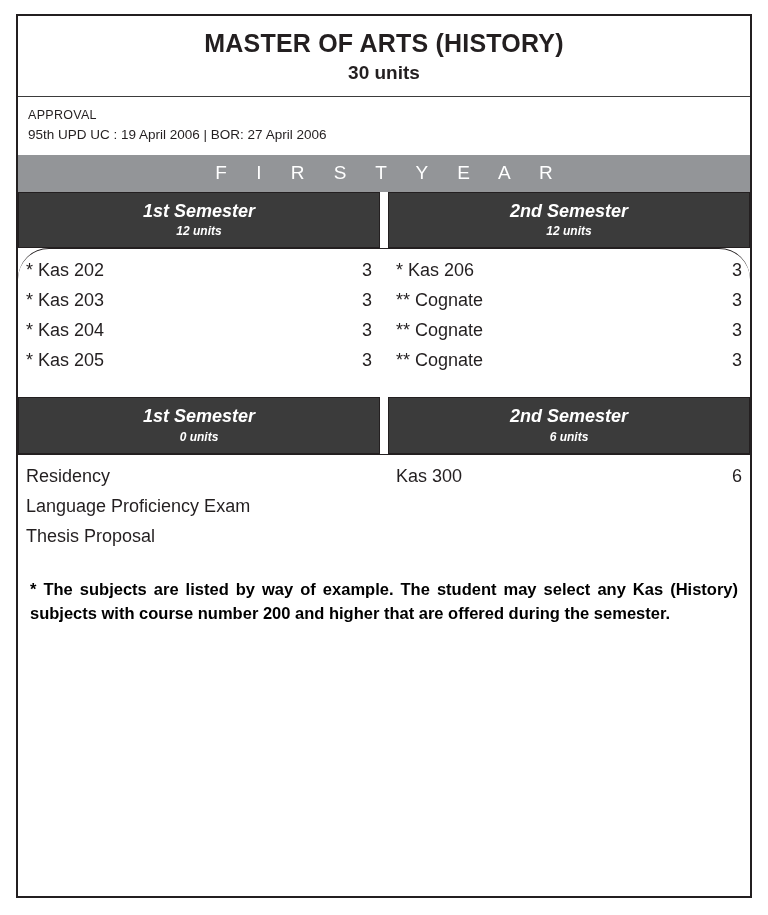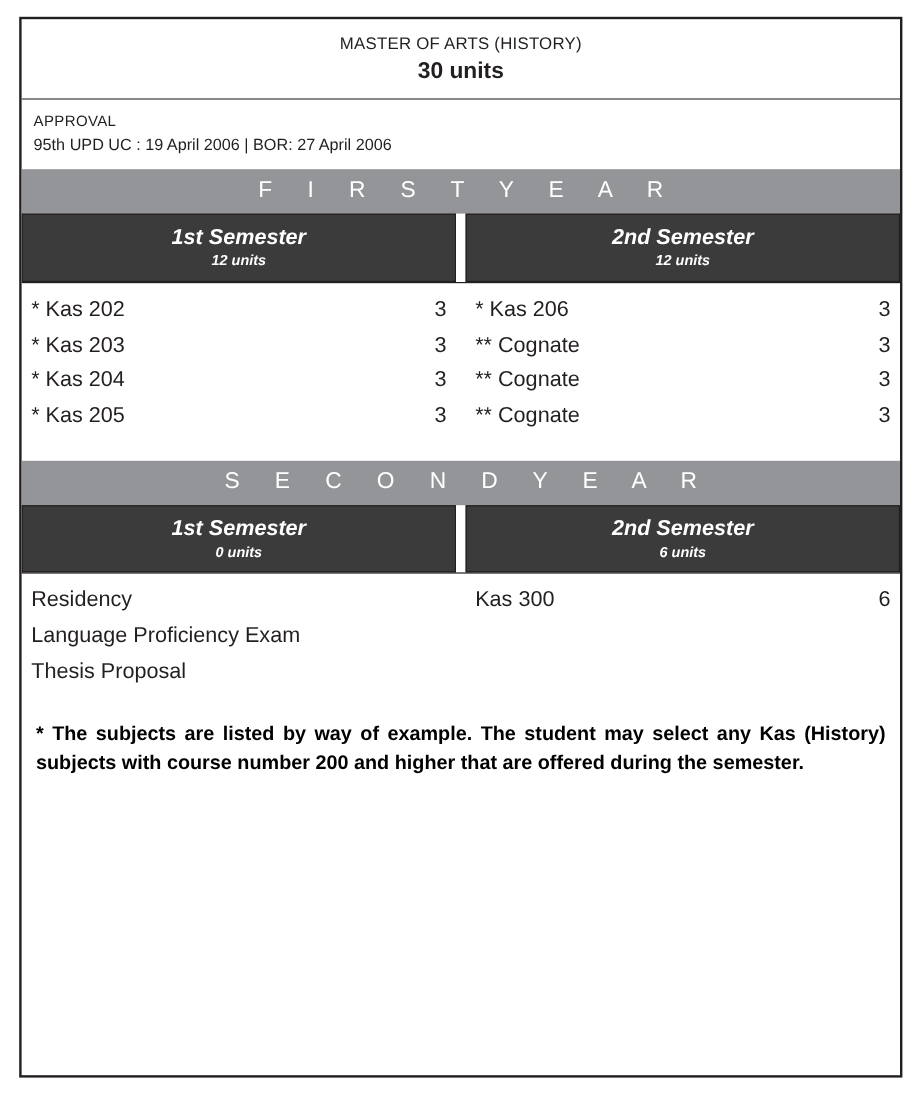--- a/index.html
+++ b/index.html
@@ -27,22 +27,22 @@
     overflow: hidden;
   }
 
   
   .title-block {
     padding: 12px 10px 10px 10px;
     text-align: center;
     border-bottom: 1px solid #3b3b3b;
   }
   .title-main {
-    font-size: 14px;
-    font-weight: normal;
+    font-size: 25px;
+    font-weight: bold;
     letter-spacing: 0.2px;
     line-height: 1.25;
   }
   .title-units {
     font-size: 19px;
     font-weight: bold;
     line-height: 1.3;
     margin-top: 2px;
   }
 
@@ -115,21 +115,21 @@
     display: flex;
     justify-content: space-between;
     align-items: baseline;
     font-size: 18px;
     line-height: 1.66;
     white-space: nowrap;
   }
   .course-name { text-align: left; }
   .course-units { text-align: right; padding-left: 10px; }
 
-  .first-year-body { height: 148px; }
+  .first-year-body { height: 148px; border-radius: 31px; }
   .second-year-body { height: 100px; }
 
   
   .footnotes {
     padding: 22px 12px 0 12px;
   }
   .footnote {
     font-size: 16.5px;
     font-weight: bold;
     line-height: 1.46;
@@ -197,21 +197,20 @@
         <span class="course-name">** Cognate</span>
         <span class="course-units">3</span>
       </div>
       <div class="course-item">
         <span class="course-name">** Cognate</span>
         <span class="course-units">3</span>
       </div>
     </div>
   </div>
 
-  <div class="year-band">S E C O N D   Y E A R</div>
 
   <div class="sem-header-row">
     <div class="sem-header">
       <div class="sem-name">1st Semester</div>
       <div class="sem-units">0 units</div>
     </div>
     <div class="sem-header">
       <div class="sem-name">2nd Semester</div>
       <div class="sem-units">6 units</div>
     </div>

